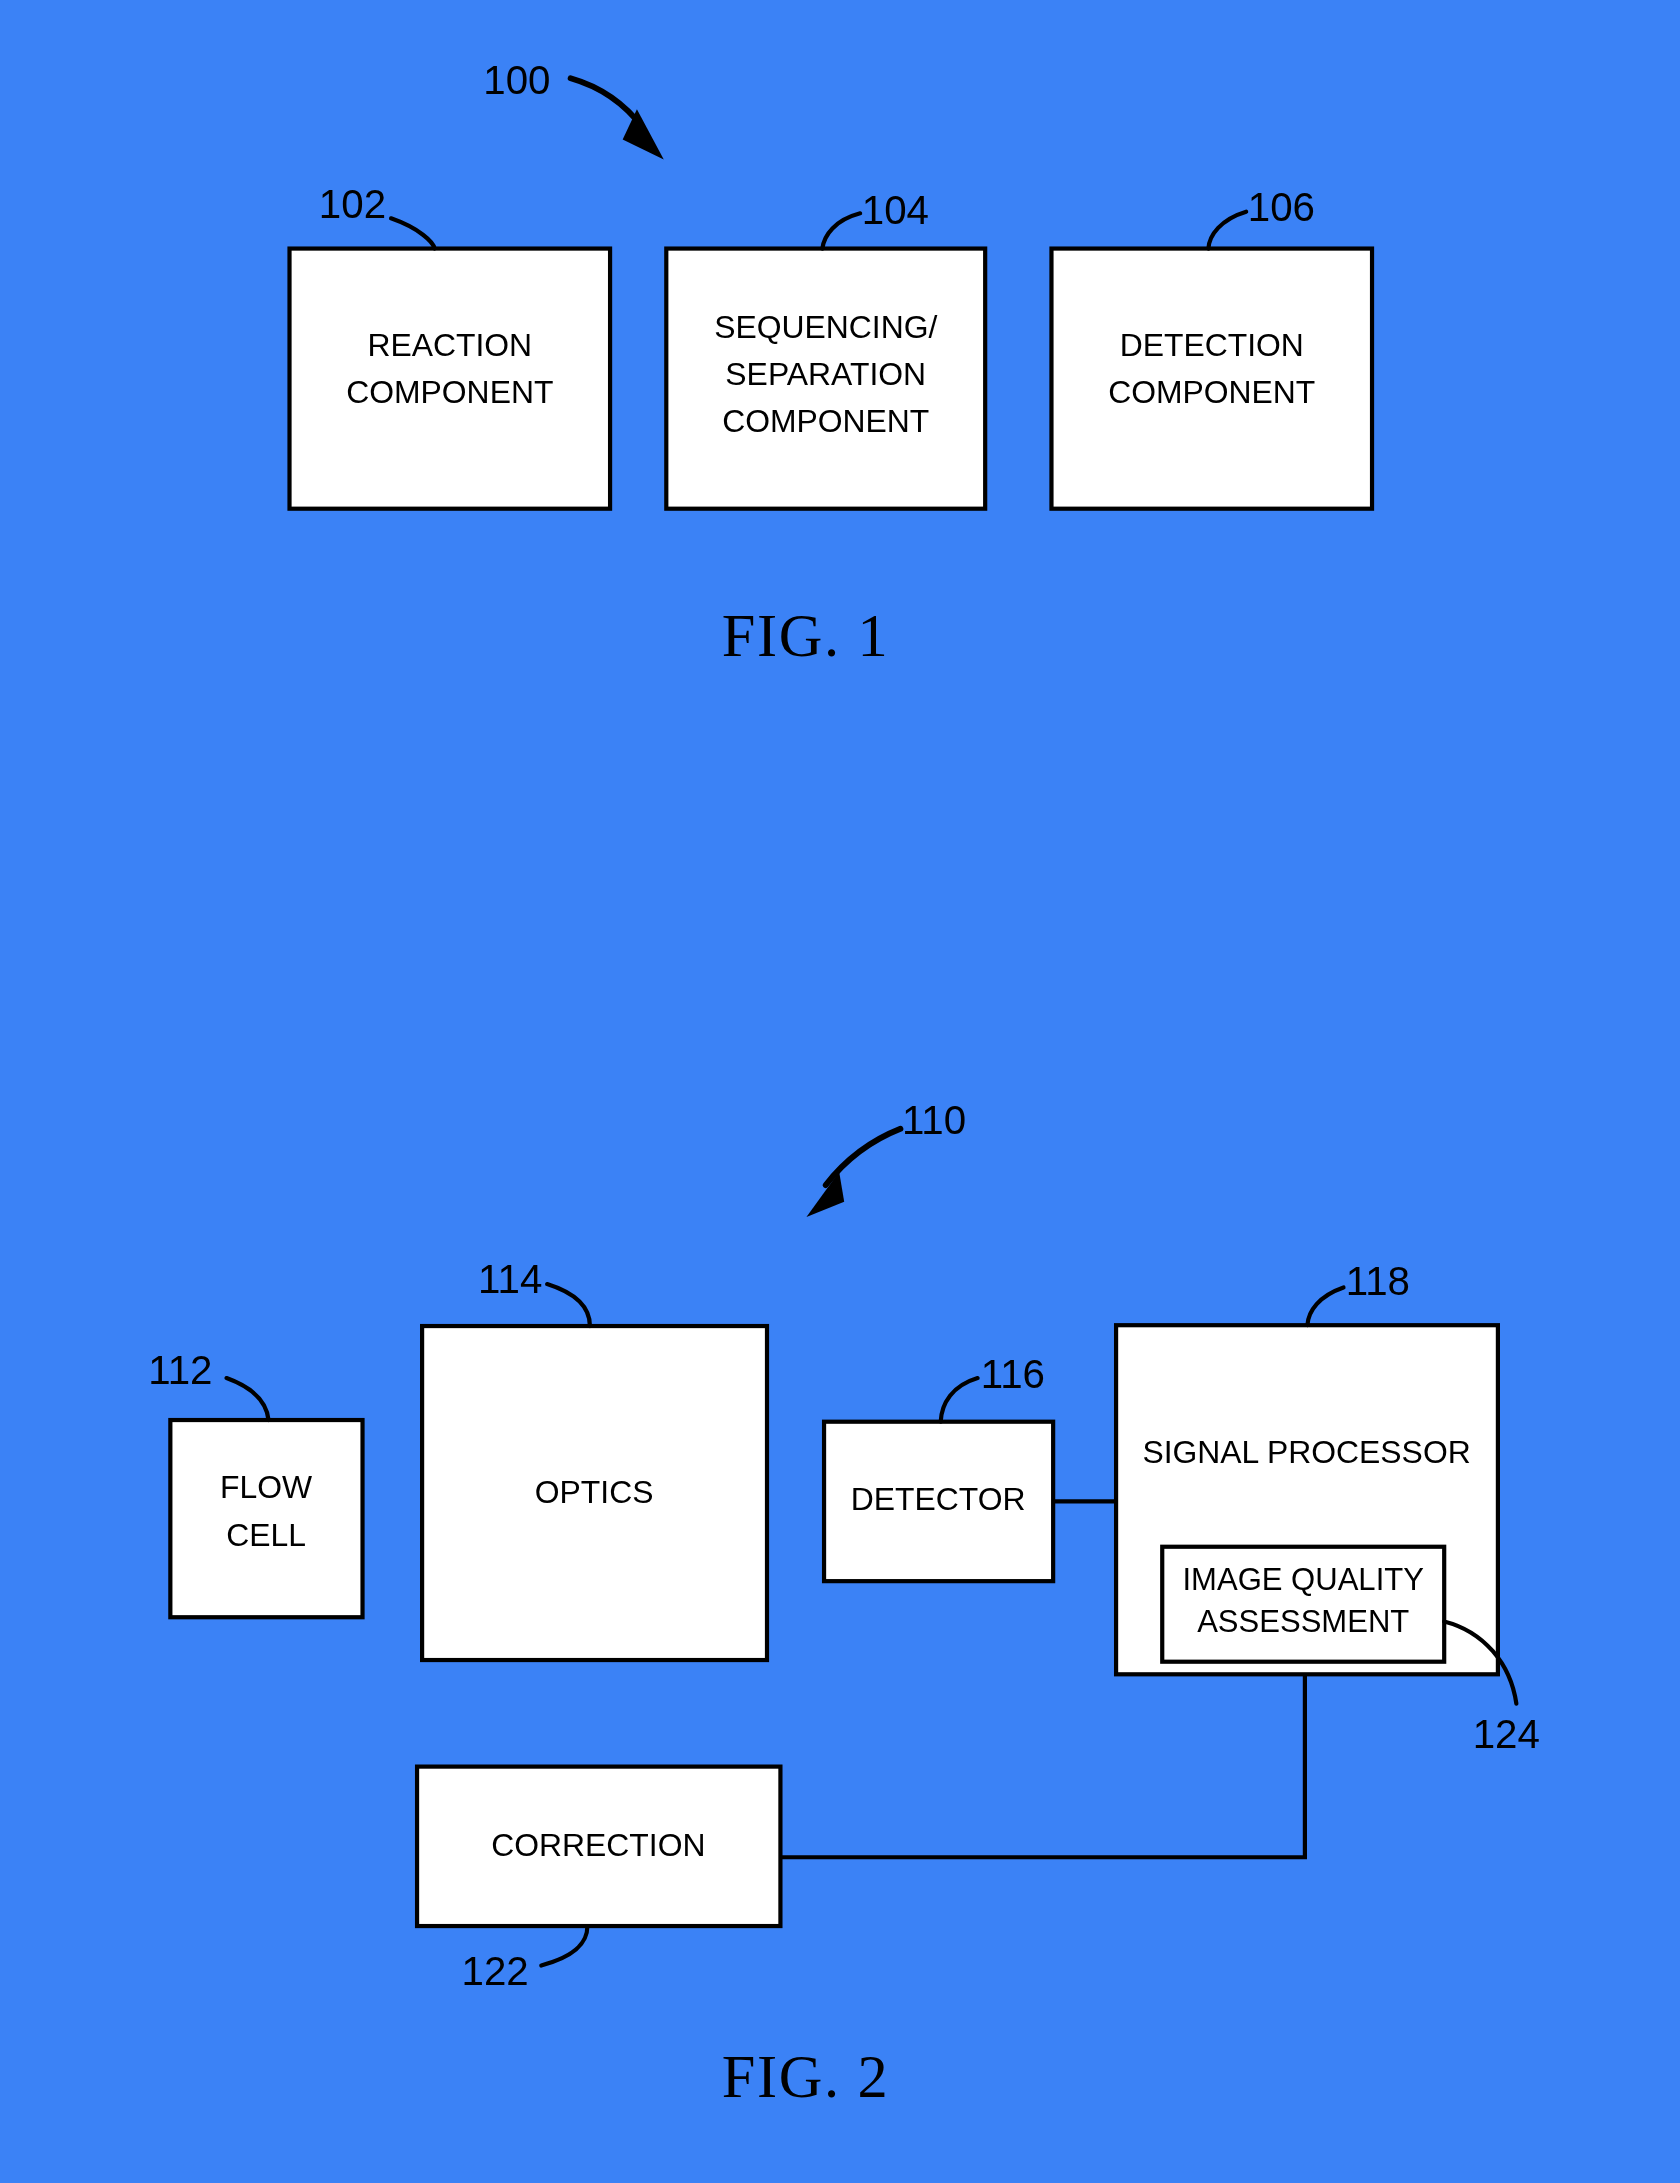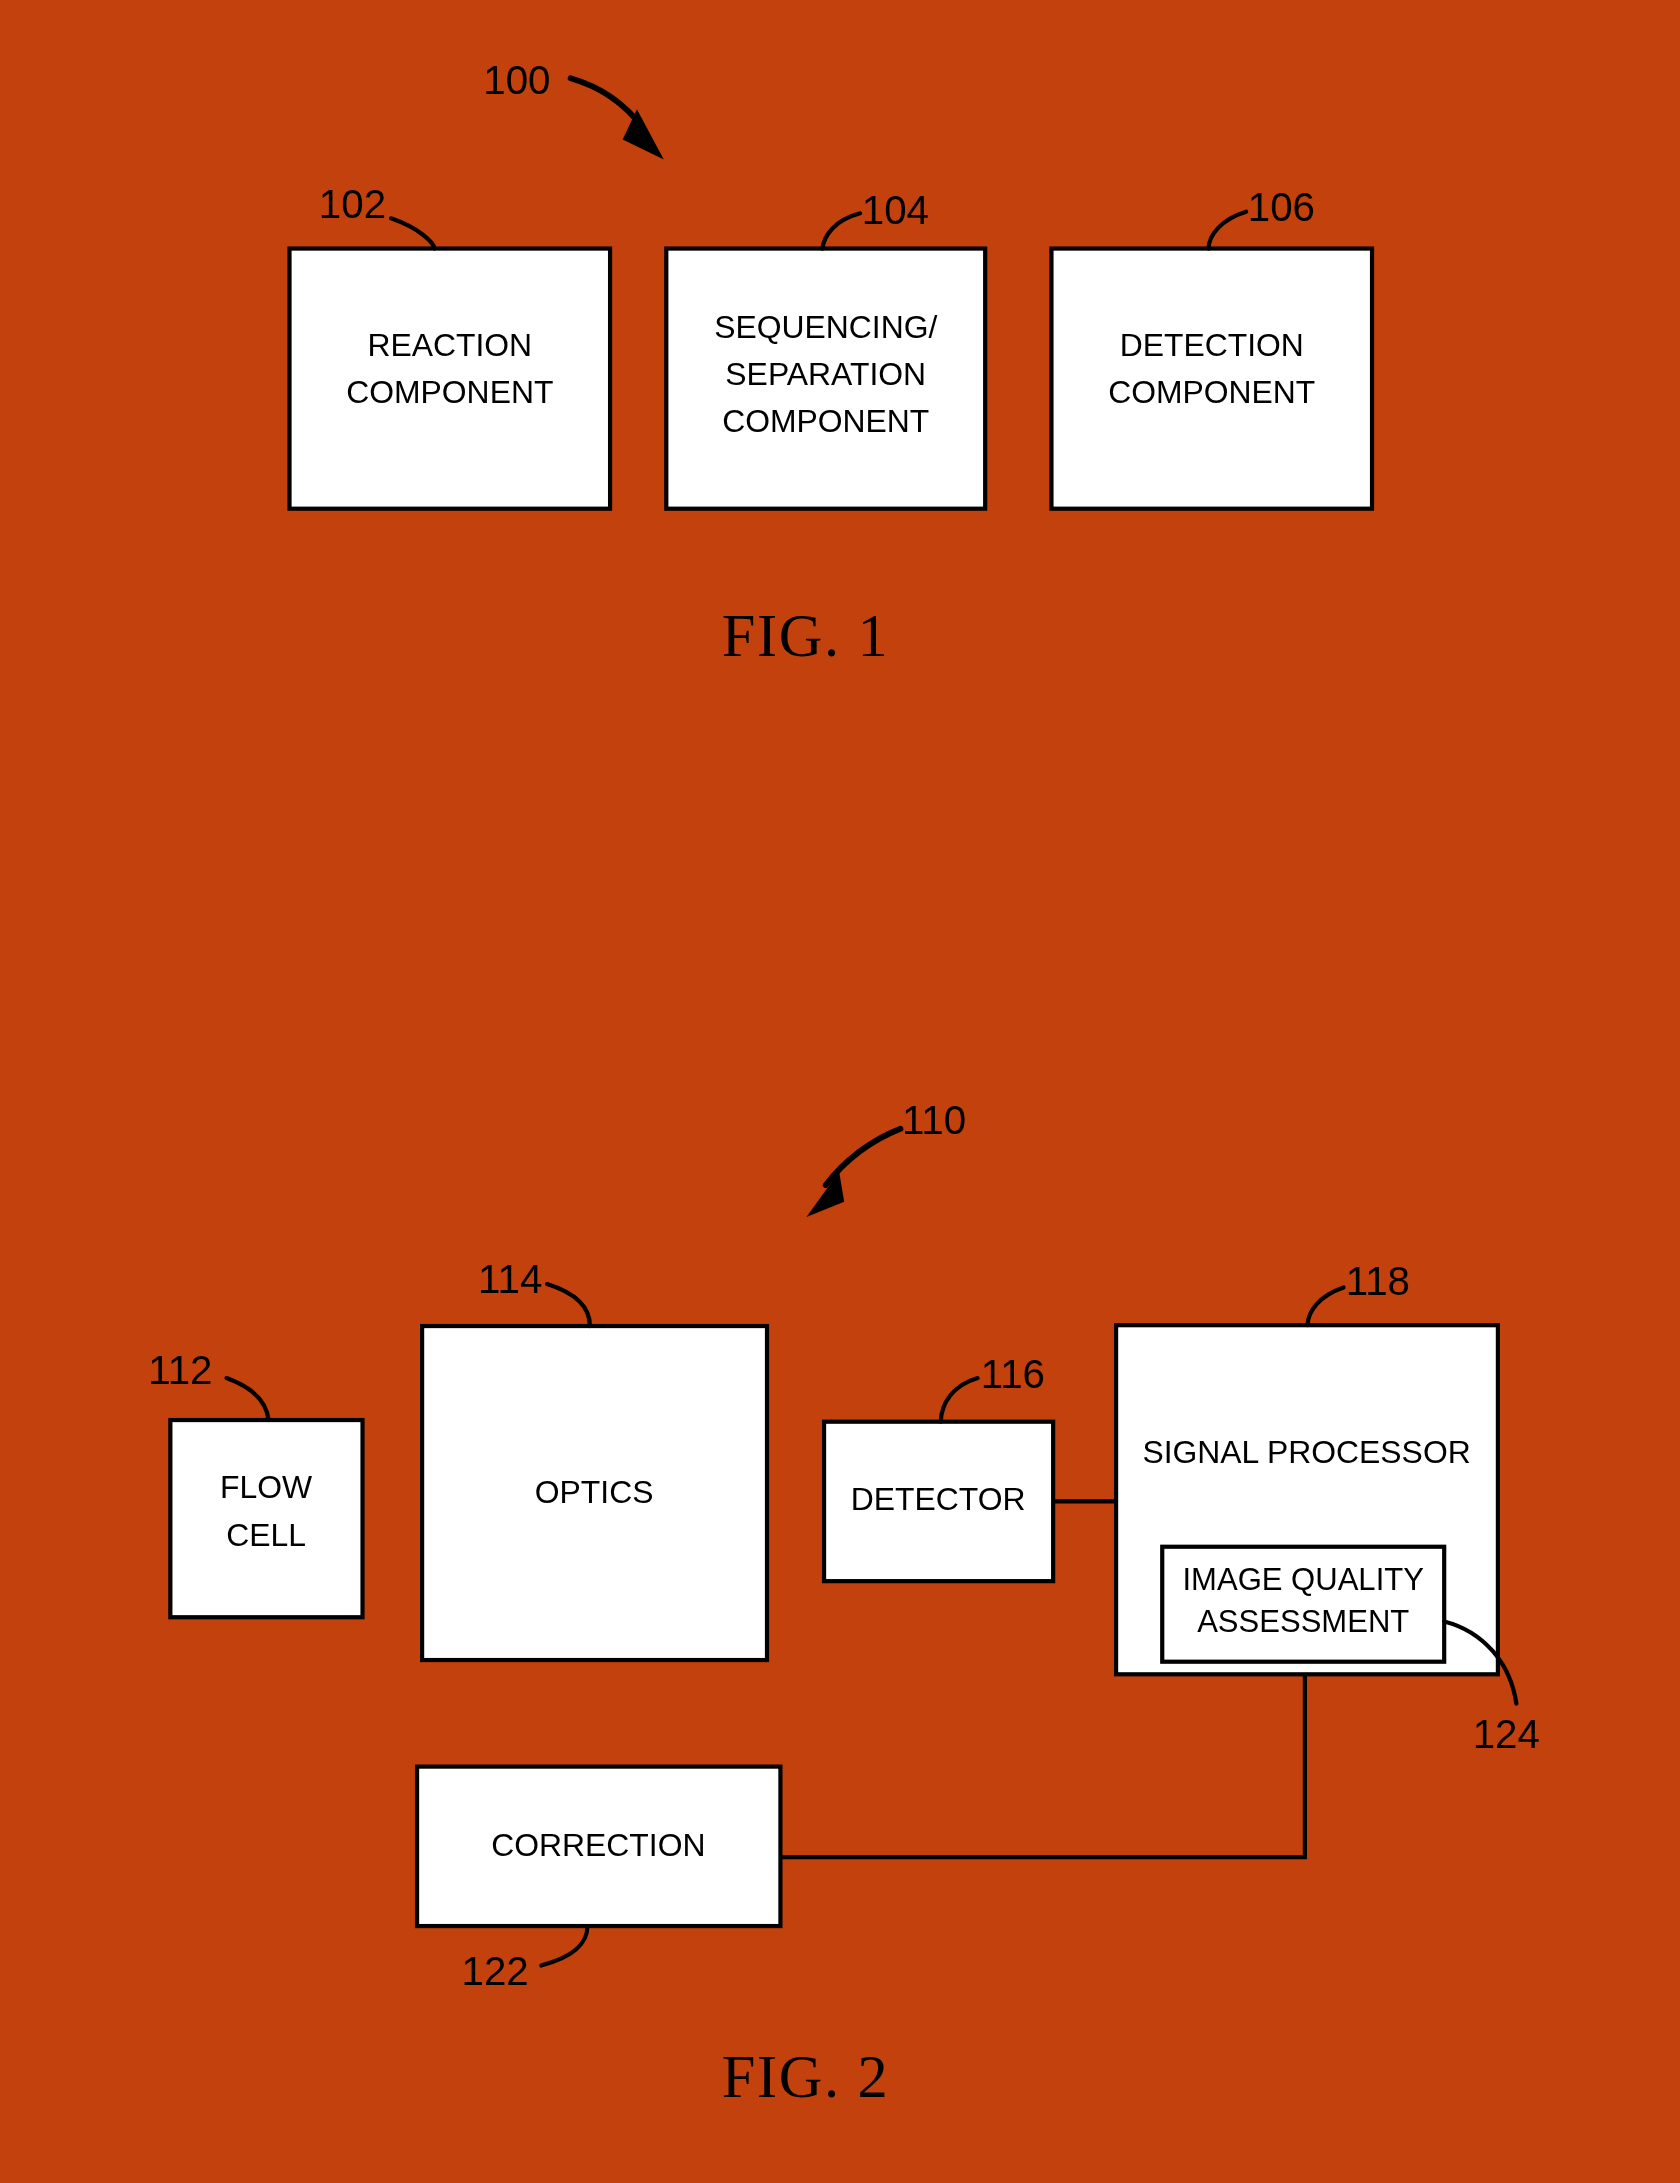--- a/index.html
+++ b/index.html
@@ -4,21 +4,21 @@
 <style>
   html, body {
     margin: 0;
     padding: 0;
     background: #ffffff;
   }
   #page {
     position: relative;
     width: 1680px;
     height: 2183px;
-    background: #c2410c;
+    background: #3b82f6;
     overflow: hidden;
     font-family: "Liberation Sans", sans-serif;
   }
   svg.figure-layer {
     position: absolute;
     left: 0;
     top: 0;
     width: 1680px;
     height: 2183px;
     display: block;

